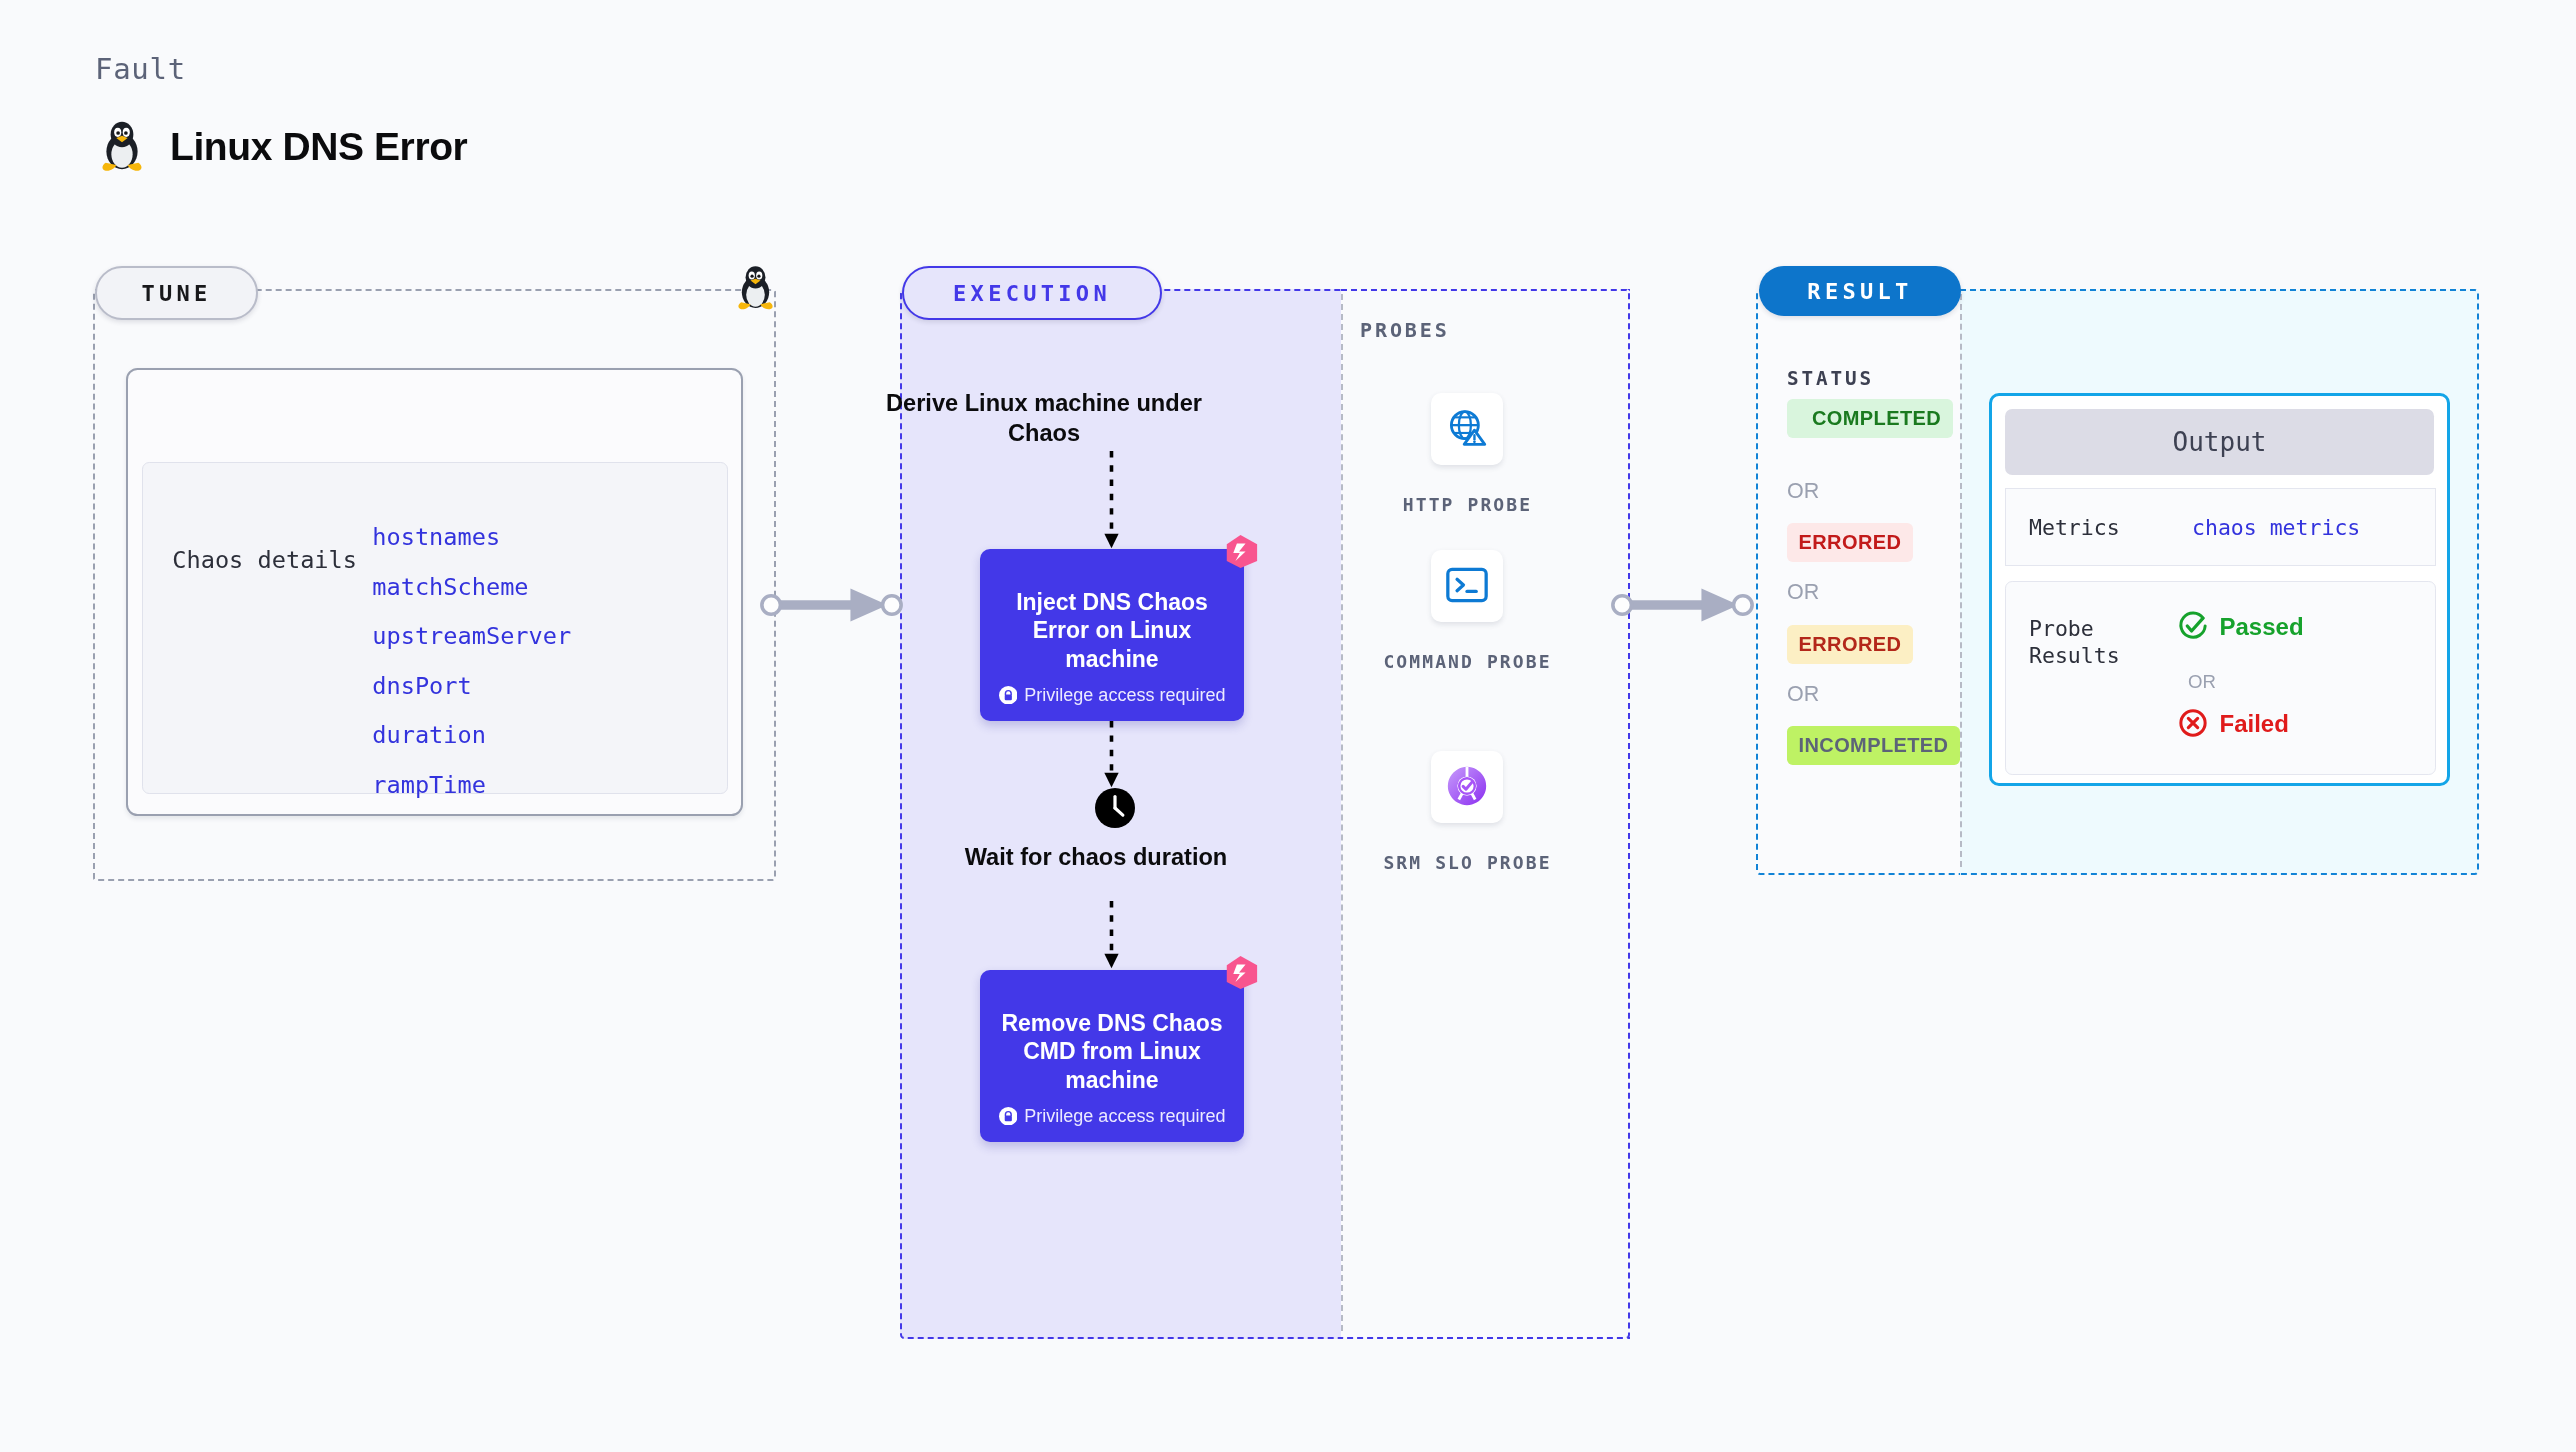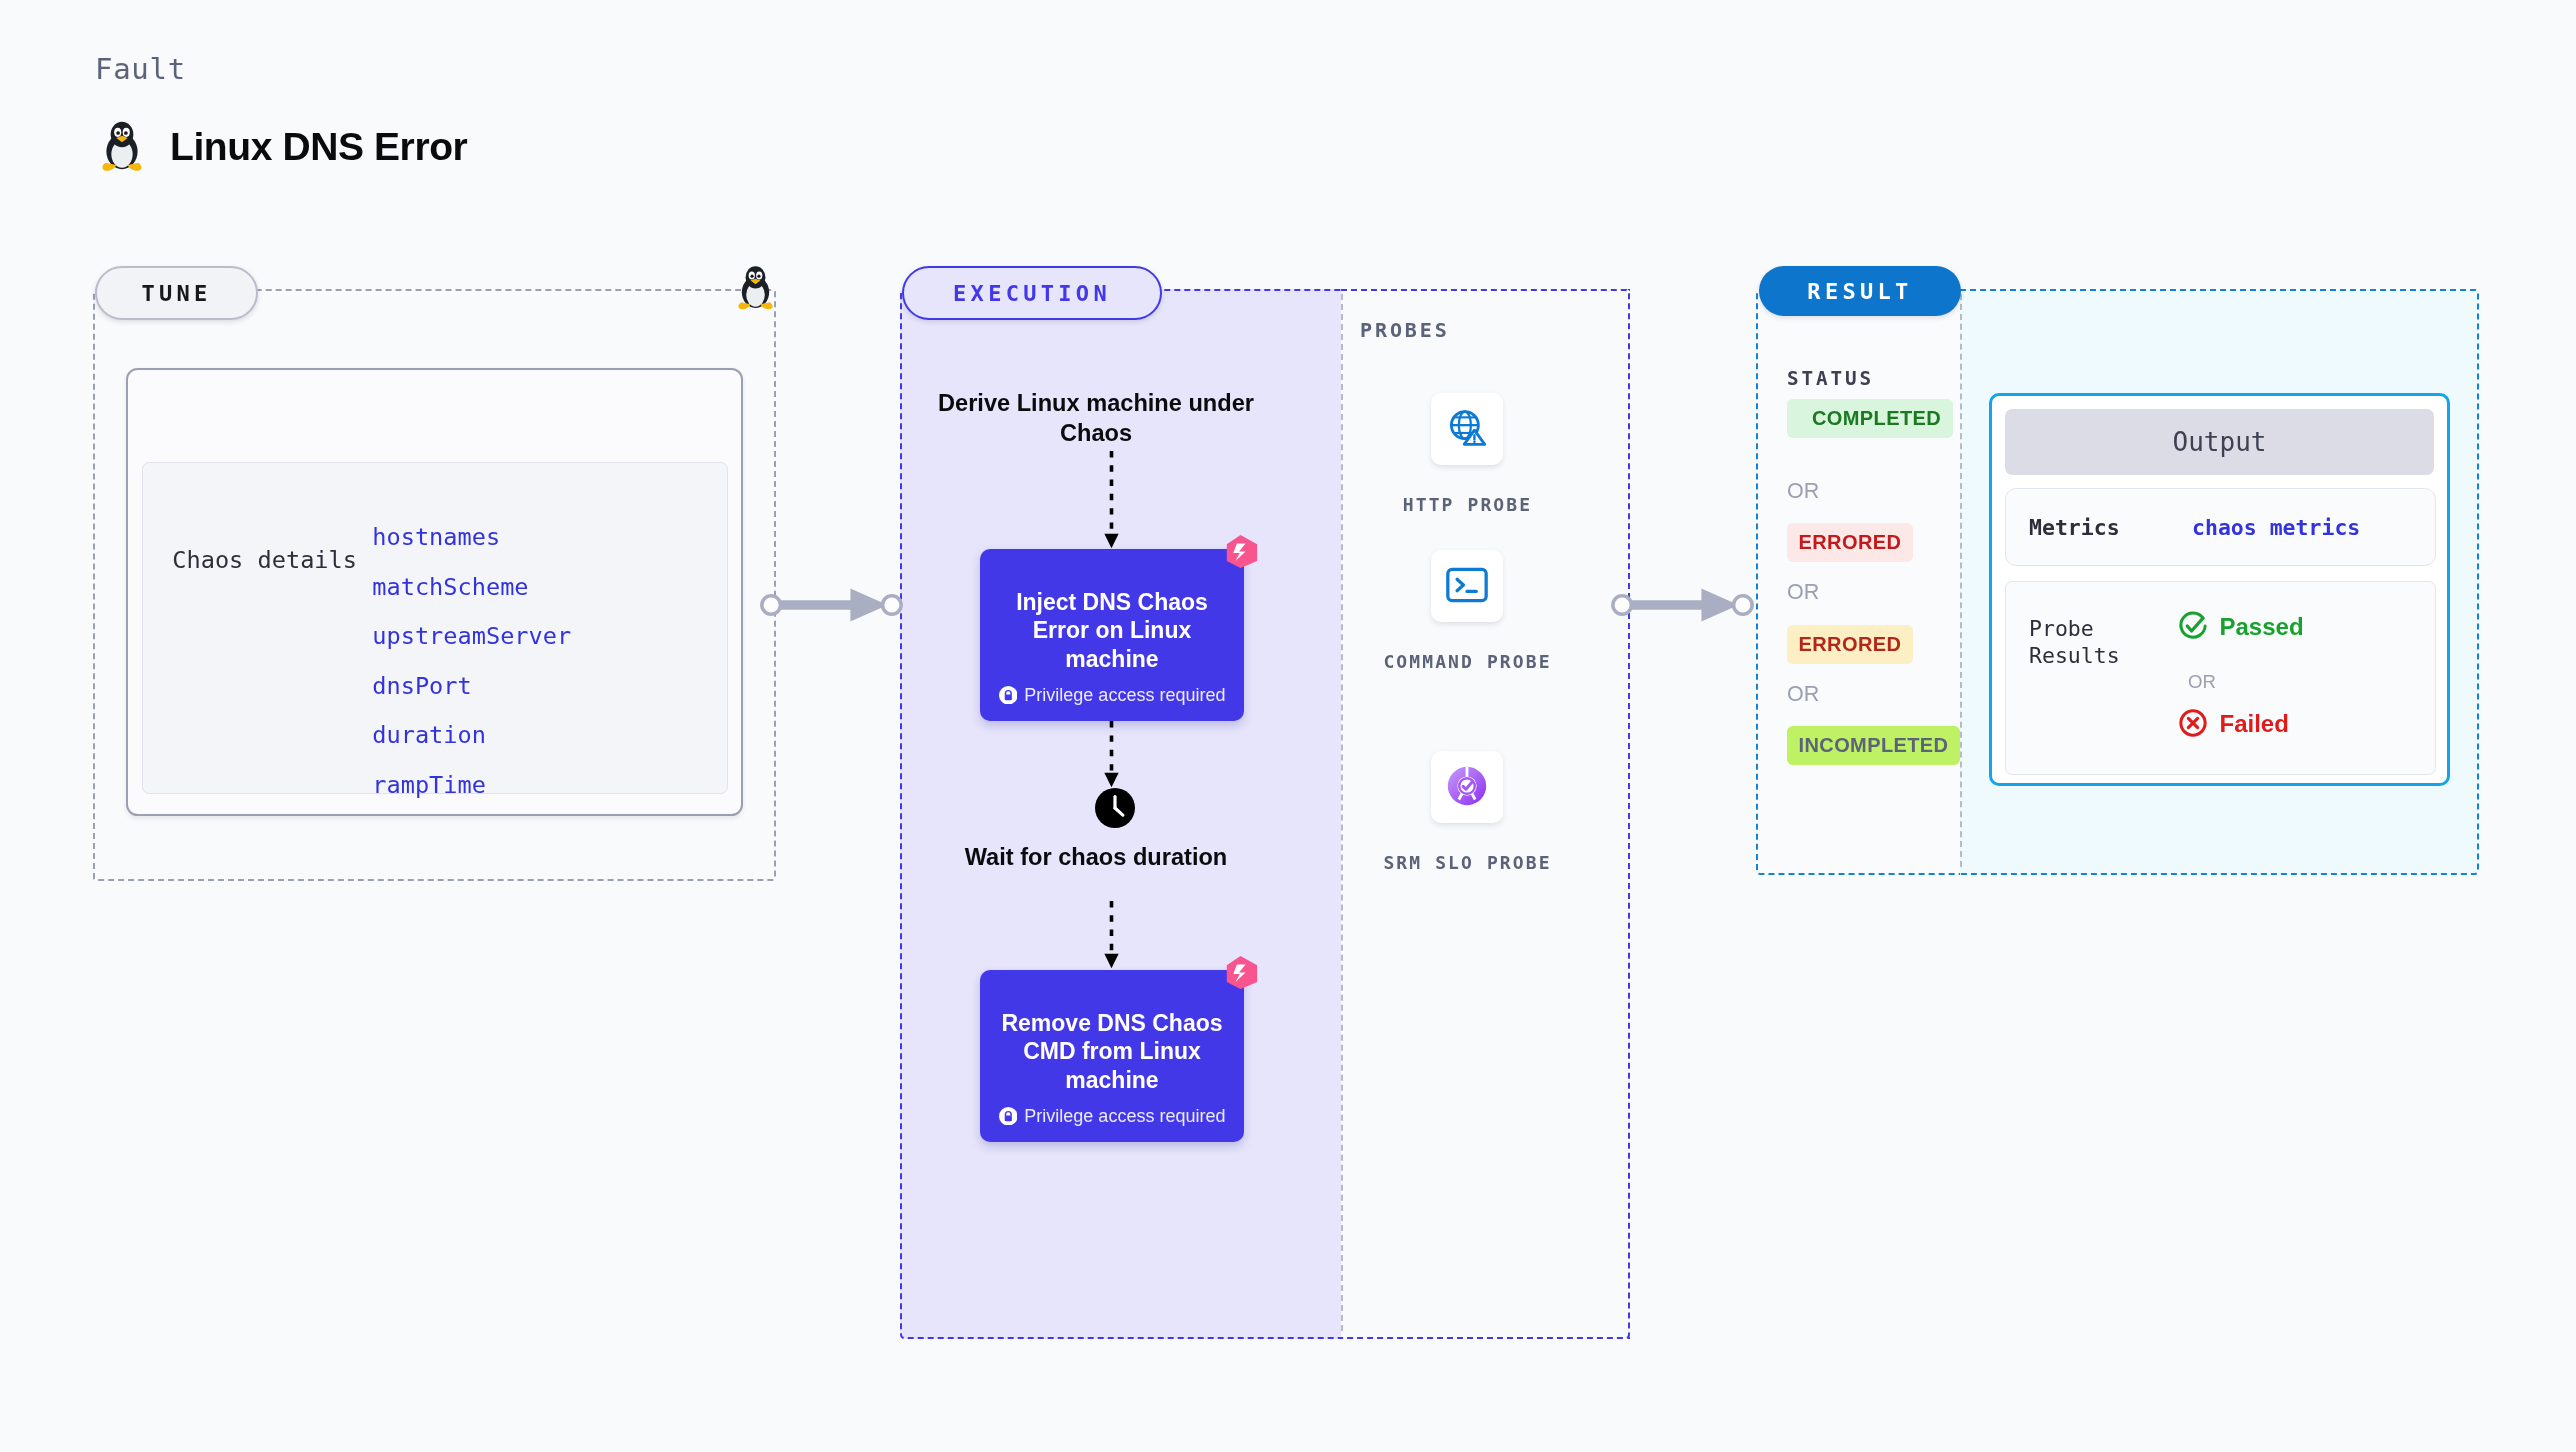--- a/index.html
+++ b/index.html
@@ -108,21 +108,21 @@
     position:absolute;left:1360px;top:318px;
     font-family:"DejaVu Sans Mono", monospace;
     font-size:20px;color:#5c6378;font-weight:bold;letter-spacing:2.9px;
   }
 
   
   .flow-text{
     position:absolute;text-align:center;
     font-size:23.6px;font-weight:bold;color:#0b0b0d;line-height:1.28;
   }
-  #derive-text{left:931px;top:388px;width:330px;}
+  #derive-text{left:879px;top:388px;width:330px;}
   #wait-text{left:931px;top:842px;width:330px;}
 
   .dashed-arrow{position:absolute;}
   .clock-icon{position:absolute;left:1095px;top:788px;}
 
   .chaos-box{
     position:absolute;width:264px;
     background:#4338e8;border-radius:10px;
     box-shadow:0 4.3px 10px rgba(50,45,160,.22);
     color:#fff;text-align:center;
@@ -190,21 +190,21 @@
   }
   #output-header{
     position:absolute;left:13px;top:13px;width:calc(100% - 26px);height:66px;
     background:#dcdce6;border-radius:7.2px;
     display:flex;align-items:center;justify-content:center;
     font-family:"DejaVu Sans Mono", monospace;
     font-size:26px;color:#3d4152;
   }
   #metrics-row{
     position:absolute;left:13px;top:92px;width:calc(100% - 26px);height:76px;
-    background:#fafbfd;border:1.4px solid #e4e6ef;border-radius:11px;font-weight:bold;
+    background:#fafbfd;border:1.4px solid #e4e6ef;border-radius:0;
   }
   #probe-results-row{
     position:absolute;left:13px;top:185px;width:calc(100% - 26px);height:192px;
     background:#fafbfd;border:1.4px solid #e4e6ef;border-radius:7.2px;
   }
   .mono-label{
     font-family:"DejaVu Sans Mono", monospace;
     font-size:21.5px;color:#2c2f3a;line-height:1.25;
   }
   .mono-value{

